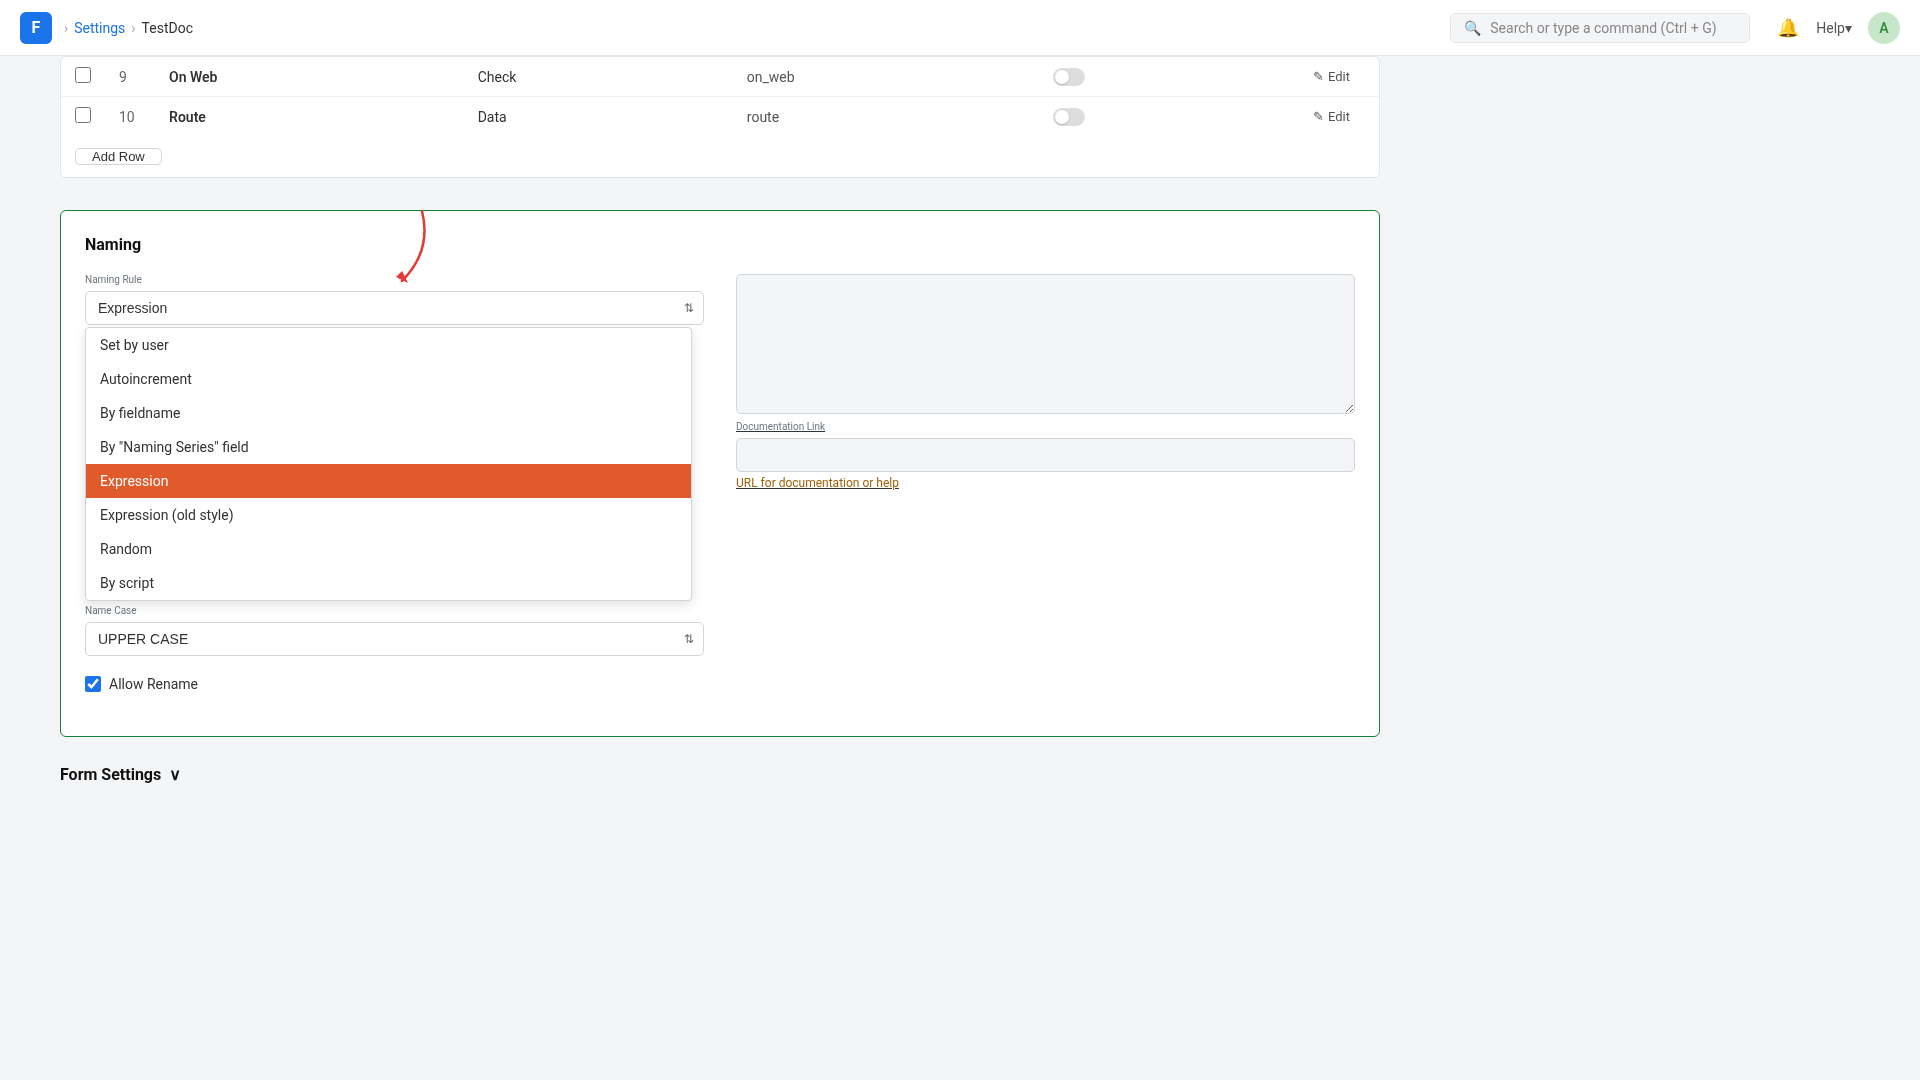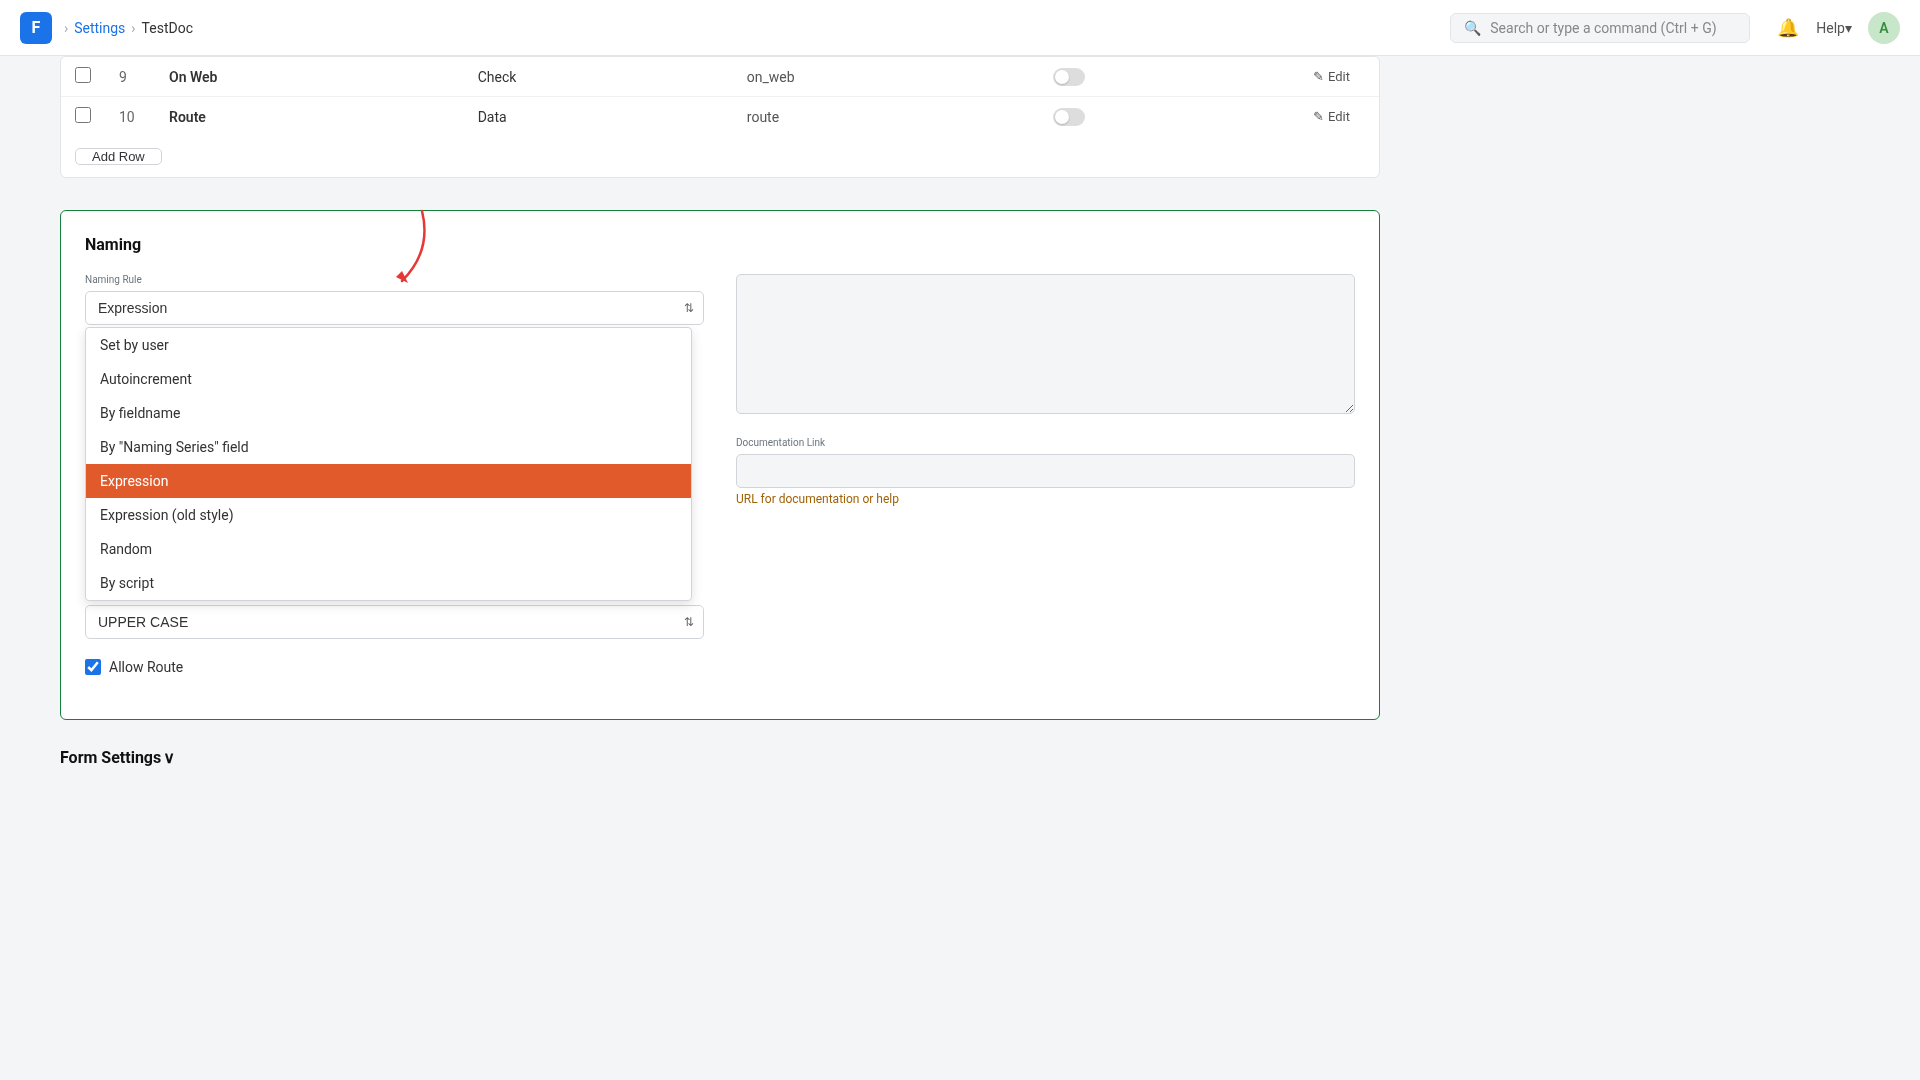--- a/index.html
+++ b/index.html
@@ -246,21 +246,21 @@
     }
     .checkbox-label input[type=checkbox] {
       width: 16px; height: 16px;
       accent-color: #1a73e8;
     }
 
     
     .form-settings-header {
       display: flex;
       align-items: center;
-      gap: 2px;
+      gap: 8px;
       font-size: 16px;
       font-weight: 700;
       color: #111;
       cursor: pointer;
       margin-top: 28px;
       padding-bottom: 8px;
     }
 
     
     .red-arrow-container {
@@ -388,42 +388,43 @@
                 <div class="dropdown-item">By "Naming Series" field</div>
                 <div class="dropdown-item selected">Expression</div>
                 <div class="dropdown-item">Expression (old style)</div>
                 <div class="dropdown-item">Random</div>
                 <div class="dropdown-item">By script</div>
               </div>
           </div>
         </div>
 
         <div style="margin-top: 280px;">
+          <label class="form-label">Name Case</label>
           <div class="select-wrapper">
             <select class="select-control">
               <option selected="">UPPER CASE</option>
               <option>Title Case</option>
               <option>lower case</option>
             </select>
             <span class="select-arrows">⇅</span>
           </div>
         </div>
 
         <div style="margin-top: 20px;">
           <label class="checkbox-label">
             <input type="checkbox" checked="" style="">
-            <span>Allow Route</span>
+            <span>Allow Rename</span>
           </label>
         </div>
       </div>
 
       <div class="form-col">
         <textarea class="textarea-field" style=""></textarea>
 
-        <div style="margin-top: 20px;">
+        <div style="margin-top: 4px; text-decoration: underline;">
           <label class="form-label">Documentation Link</label>
           <input type="text" class="input-field" style="">
           <div class="input-hint">URL for documentation or help</div>
         </div>
       </div>
     </div>
   </div>
 
   <div class="form-settings-header">
     <span>Form Settings</span>

